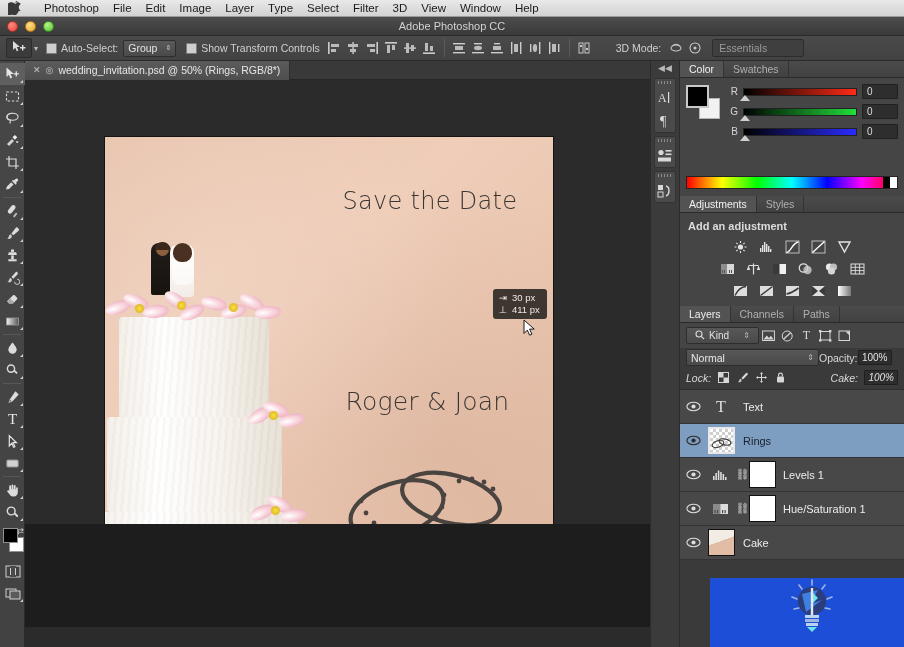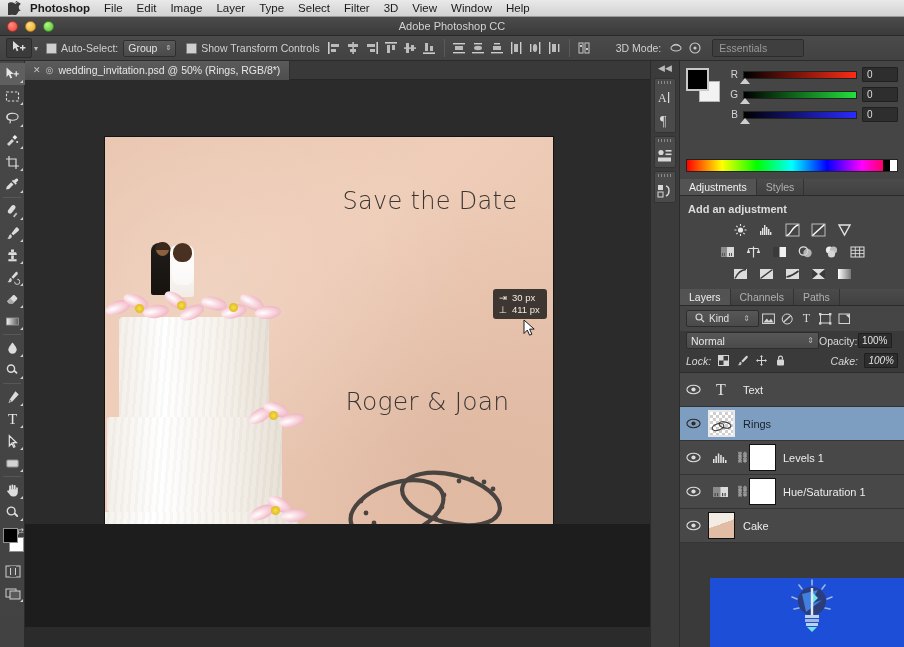--- a/index.html
+++ b/index.html
@@ -20,21 +20,21 @@
     display: flex; align-items: center; gap: 0px;
     padding-left: 6px;
     font-size: 11.5px; color: #1a1a1a;
   }
   .apple-glyph {
     width: 16px; height: 14px; position: relative; margin-right: 6px;
     display: flex; align-items: center; justify-content: center;
   }
   .apple-glyph svg { display:block; }
   .osbar .mi { padding: 0 7px; line-height: 16px; white-space: nowrap; }
-  .osbar .mi.bold { font-weight: bold; padding-left: 2px; }
+  .osbar .mi.bold { font-weight: normal; padding-left: 2px; margin-left: 14px; }
 
   
   .titlebar {
     position: absolute; top: 17px; left: 0; width: 904px; height: 19px;
     background: linear-gradient(to bottom, #4c4c4c 0%, #3a3a3a 100%);
     border-bottom: 1px solid #2a2a2a;
     display: flex; align-items: center; justify-content: center;
     font-size: 11px; color: #d2d2d2;
   }
   .traffic { position: absolute; left: 7px; top: 4px; display: flex; gap: 7px; }
@@ -788,20 +788,28 @@
             <rect x="2" y="2" width="5" height="5" fill="#d8d8d8"></rect>
             <rect x="2" y="9" width="5" height="5" fill="none" stroke="#d8d8d8"></rect>
             <path d="M10 3c4 1 4 8 0 10" fill="none" stroke="#d8d8d8" stroke-width="1.4"></path>
           </svg>
       </div>
     </div>
   </div>
 
   <div class="panels">
 
+    <div class="ptabs">
+      <div class="ptab act">
+          <span>Color</span>
+        </div>
+      <div class="ptab">
+          <span>Swatches</span>
+        </div>
+    </div>
     <div class="pbody">
       <div class="colorbody">
         <div class="cs-wrap">
           <span class="cs-bg"></span>
           <span class="cs-fg"></span>
         </div>
         <div class="sliders">
           <div class="srow">
             <span class="slab">R</span>
             <span class="strack r">

